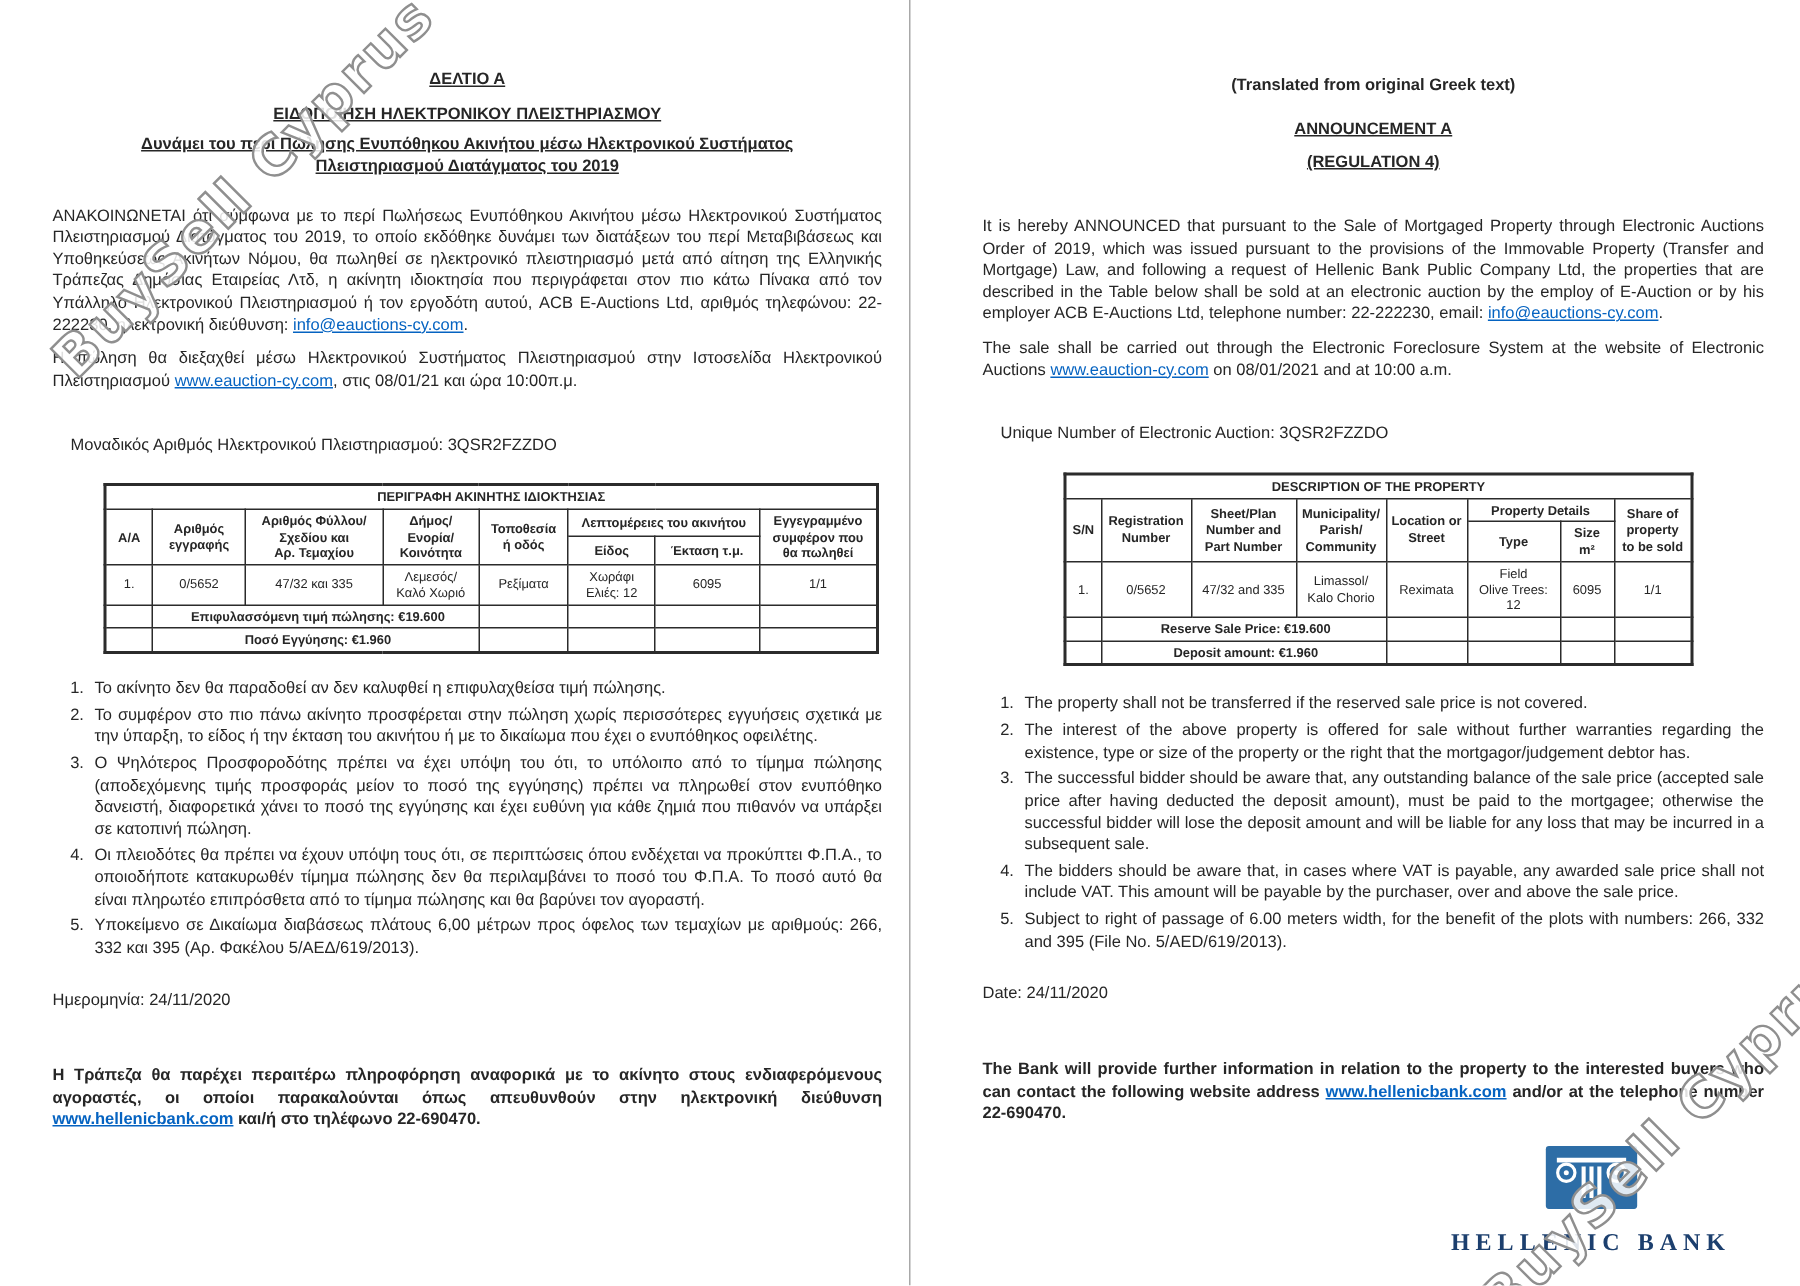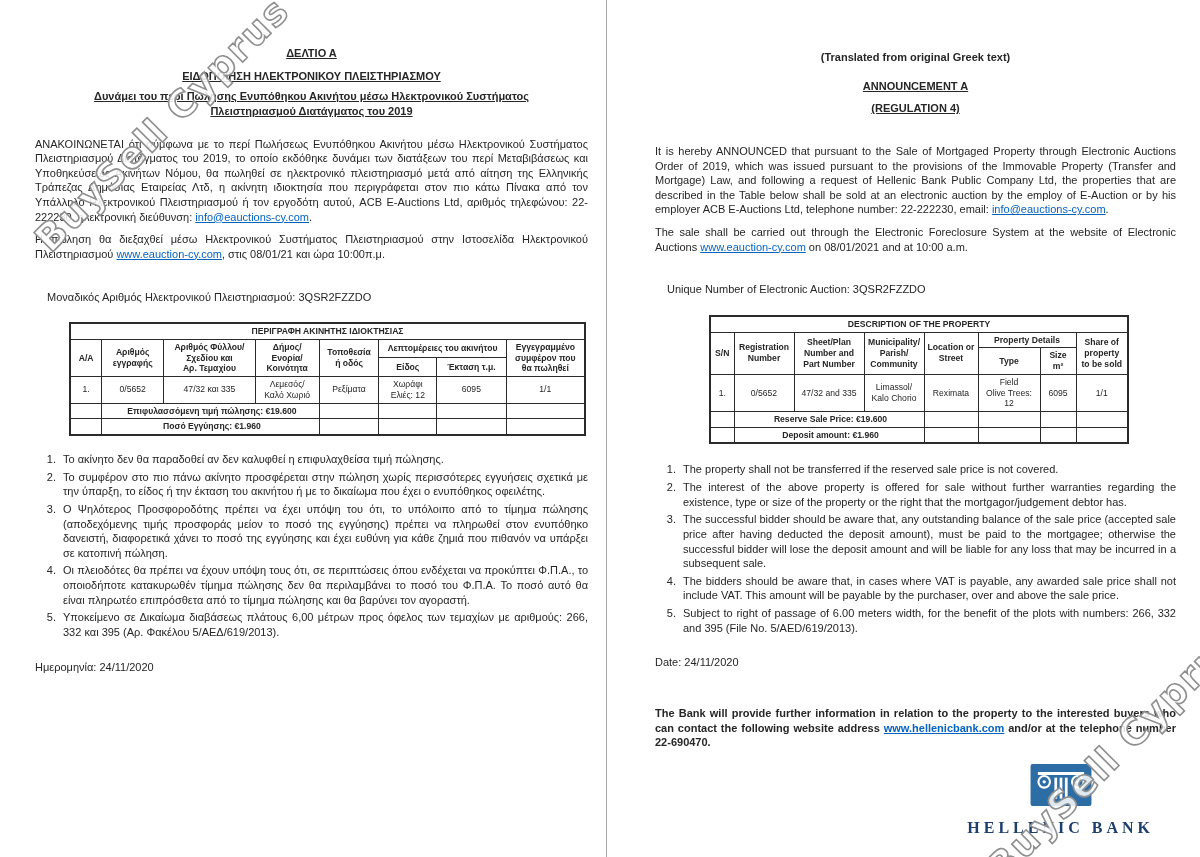--- a/index.html
+++ b/index.html
@@ -132,20 +132,21 @@
     <ol class="mb20">
       <li>Το ακίνητο δεν θα παραδοθεί αν δεν καλυφθεί η επιφυλαχθείσα τιμή πώλησης.</li>
       <li>Το συμφέρον στο πιο πάνω ακίνητο προσφέρεται στην πώληση χωρίς περισσότερες εγγυήσεις σχετικά με την ύπαρξη, το είδος ή την έκταση του ακινήτου ή με το δικαίωμα που έχει ο ενυπόθηκος οφειλέτης.</li>
       <li>Ο Ψηλότερος Προσφοροδότης πρέπει να έχει υπόψη του ότι, το υπόλοιπο από το τίμημα πώλησης (αποδεχόμενης τιμής προσφοράς μείον το ποσό της εγγύησης) πρέπει να πληρωθεί στον ενυπόθηκο δανειστή, διαφορετικά χάνει το ποσό της εγγύησης και έχει ευθύνη για κάθε ζημιά που πιθανόν να υπάρξει σε κατοπινή πώληση.</li>
       <li>Οι πλειοδότες θα πρέπει να έχουν υπόψη τους ότι, σε περιπτώσεις όπου ενδέχεται να προκύπτει Φ.Π.Α., το οποιοδήποτε κατακυρωθέν τίμημα πώλησης δεν θα περιλαμβάνει το ποσό του Φ.Π.Α. Το ποσό αυτό θα είναι πληρωτέο επιπρόσθετα από το τίμημα πώλησης και θα βαρύνει τον αγοραστή.</li>
       <li>Υποκείμενο σε Δικαίωμα διαβάσεως πλάτους 6,00 μέτρων προς όφελος των τεμαχίων με αριθμούς: 266, 332 και 395 (Αρ. Φακέλου 5/ΑΕΔ/619/2013).</li>
     </ol>
 
     <p class="mb36">Ημερομηνία: 24/11/2020</p>
 
+    <p class="b j mb10"><span>Η Τράπεζα θα παρέχει περαιτέρω πληροφόρηση αναφορικά με το ακίνητο στους ενδιαφερόμενους αγοραστές, οι οποίοι παρακαλούνται όπως απευθυνθούν στην ηλεκτρονική διεύθυνση </span><a class="link b">www.hellenicbank.com</a><span> και/ή στο τηλέφωνο 22-690470.</span></p>
 
   </div>
 
   <div class="page page-right">
     <p class="hd mb14">(Translated from original Greek text)</p>
     <h1 class="hd u mb8">ANNOUNCEMENT A</h1>
     <h3 class="hd u mb28">(REGULATION 4)</h3>
 
     <p class="j mb8"><span>It is hereby ANNOUNCED that pursuant to the Sale of Mortgaged Property through Electronic Auctions Order of 2019, which was issued pursuant to the provisions of the Immovable Property (Transfer and Mortgage) Law, and  following a request of Hellenic Bank Public Company Ltd, the properties that are described in the Table below shall be sold at an electronic auction by the employ of E-Auction or by his employer ACB E-Auctions Ltd, telephone number: 22-222230, email: </span><a class="link">info@eauctions-cy.com</a><span>.</span></p>
 

